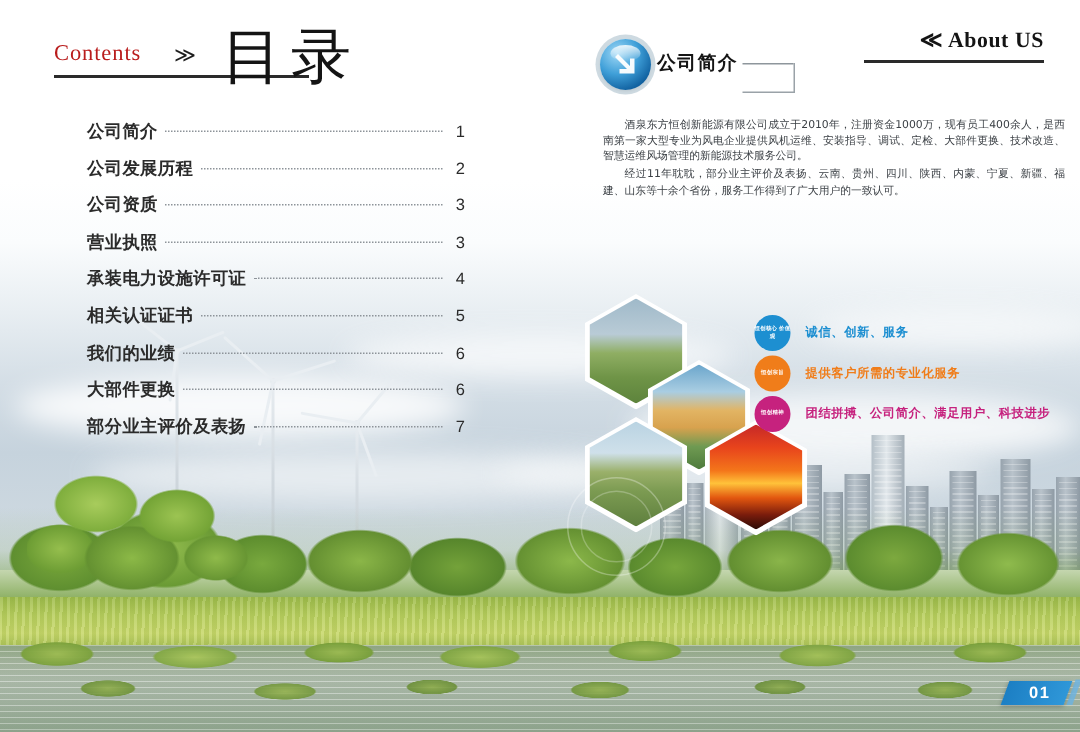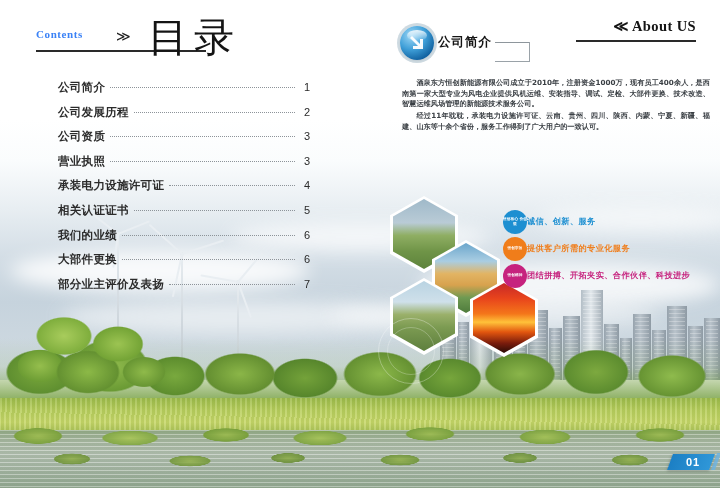--- a/index.html
+++ b/index.html
@@ -120,21 +120,21 @@
   .turbine{position:absolute;}
   .turbine .mast{position:absolute;left:50%;transform:translateX(-50%);width:2px;background:linear-gradient(to bottom,#e8edf1,#c3ccd3);}
   .turbine .hub{position:absolute;left:50%;top:0;width:4px;height:4px;margin-left:-2px;border-radius:50%;background:#e6ebef;}
   .blade{position:absolute;left:50%;top:2px;width:2px;background:#e9eef2;transform-origin:50% 0;border-radius:1px;}
 
   
   .contents-head{position:absolute;left:36px;top:14px;width:300px;height:60px;}
   .contents-en{
     position:absolute;left:0;top:14px;
     font-family:"Liberation Serif","DejaVu Serif",serif;
-    font-size:11px;font-weight:700;letter-spacing:.6px;color:#3b82f6;
+    font-size:15px;font-weight:400;letter-spacing:.6px;color:#b91c1c;
   }
   .contents-chev{
     position:absolute;left:80px;top:14px;font-size:14px;color:#1d1d1d;letter-spacing:-3px;
   }
   .contents-rule{position:absolute;left:0;top:36px;width:170px;height:2px;background:#2a2a2a;}
   .contents-cn{
     position:absolute;left:112px;top:-4px;
     font-size:40px;font-weight:400;color:#141414;letter-spacing:6px;
     font-family:"DejaVu Sans","Liberation Sans",sans-serif;
   }
@@ -178,32 +178,32 @@
     position:absolute;left:95px;top:16px;width:34px;height:19px;
     border:1px solid #9aa2a8;border-left:none;border-top:none;
   }
   .sect-box::before{content:"";position:absolute;left:0;top:0;width:34px;height:1px;background:#8e969c;}
 
   .body-copy{
     position:absolute;left:402px;top:78px;width:308px;
     font-size:7.2px;line-height:10.6px;color:#3a3f44;text-align:justify;
     font-family:"DejaVu Sans","Liberation Sans",sans-serif;
   }
-  .body-copy p{margin:0 0 1.5px 0;text-indent:14.4px;font-weight:bold;}
+  .body-copy p{margin:0 0 1.5px 0;text-indent:14.4px;}
 
   
   .values{position:absolute;left:503px;top:208px;width:215px;}
   .vrow{position:relative;display:flex;align-items:center;height:27px;}
   .vcircle{
     width:24px;height:24px;border-radius:50%;flex:0 0 24px;
     display:flex;align-items:center;justify-content:center;
     color:#fff;font-size:3.6px;line-height:4.4px;text-align:center;font-weight:700;
     letter-spacing:.2px;
   }
-  .vtext{margin-left:0;font-size:8.2px;font-weight:700;letter-spacing:.4px;white-space:nowrap;}
+  .vtext{margin-left:10px;font-size:8.2px;font-weight:700;letter-spacing:.4px;white-space:nowrap;}
 
   
   .hexes{position:absolute;left:374px;top:196px;width:180px;height:150px;}
   .hex{
     position:absolute;width:62px;height:70px;
     clip-path:polygon(50% 0%,100% 25%,100% 75%,50% 100%,0% 75%,0% 25%);
     box-shadow:0 1px 3px rgba(0,0,0,.25);
   }
   .hex-b{
     position:absolute;width:68px;height:77px;
@@ -367,21 +367,21 @@
       <svg class="sect-arrow" width="16" height="18" viewBox="0 0 16 18" aria-hidden="true">
         <path d="M3 2 L11 10 L11 5 L14 5 L14 15 L4 15 L4 12 L9 12 L1 4 Z" fill="#ffffff" opacity=".95"></path>
       </svg>
     </div>
     <div class="sect-label">公司简介</div>
     <div class="sect-box"></div>
   </div>
 
   <div class="body-copy">
     <p>酒泉东方恒创新能源有限公司成立于2010年，注册资金1000万，现有员工400余人，是西南第一家大型专业为风电企业提供风机运维、安装指导、调试、定检、大部件更换、技术改造、智慧运维风场管理的新能源技术服务公司。</p>
-    <p>经过11年耽耽，承装电力设施许可证、云南、贵州、四川、陕西、内蒙、宁夏、新疆、福建、山东等十余个省份，服务工作得到了广大用户的一致认可。</p>
+    <p>经过11年耽耽，部分业主评价及表扬、云南、贵州、四川、陕西、内蒙、宁夏、新疆、福建、山东等十余个省份，服务工作得到了广大用户的一致认可。</p>
   </div>
 
   <div class="hexes">
     <div class="hex-b" style="left:16px;top:0;"></div>
     <div class="hex hex1" style="left:19px;top:3px;"></div>
 
     <div class="hex-b" style="left:58px;top:44px;"></div>
     <div class="hex hex2" style="left:61px;top:47px;"></div>
 
     <div class="hex-b" style="left:16px;top:82px;"></div>
@@ -403,21 +403,21 @@
     <div class="vrow">
       <div class="vcircle" style="background:#f07d1a;">
         <span>恒创宗旨</span>
       </div>
       <div class="vtext" style="color:#f07d1a;">提供客户所需的专业化服务</div>
     </div>
     <div class="vrow">
       <div class="vcircle" style="background:#c6227e;">
         <span>恒创精神</span>
       </div>
-      <div class="vtext" style="color:#c6227e;">团结拼搏、开拓夹实、合作伙伴、科技进步</div>
+      <div class="vtext" style="color:#c6227e;">团结拼搏、公司简介、满足用户、科技进步</div>
     </div>
   </div>
 
   <div class="pagenum-tail"></div>
   <div class="pagenum">
     <span>01</span>
   </div>
 
 </div>
 

